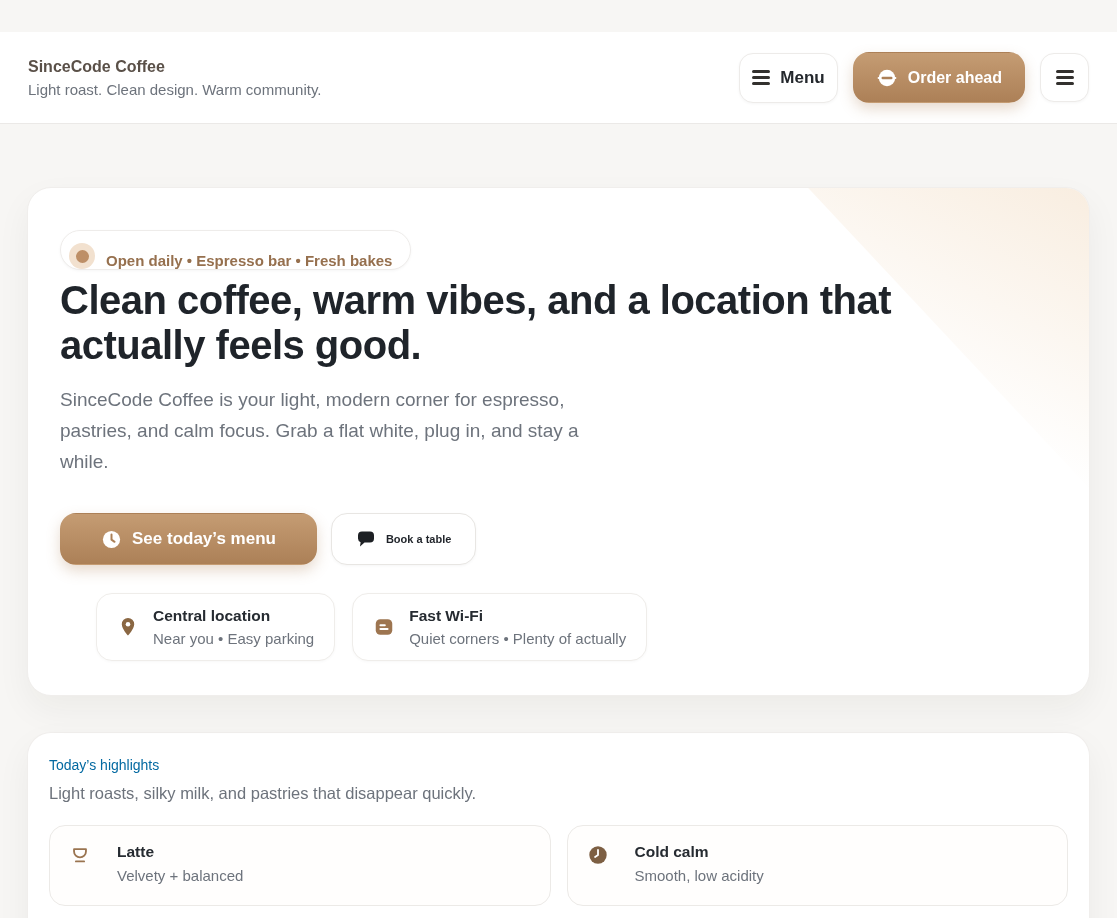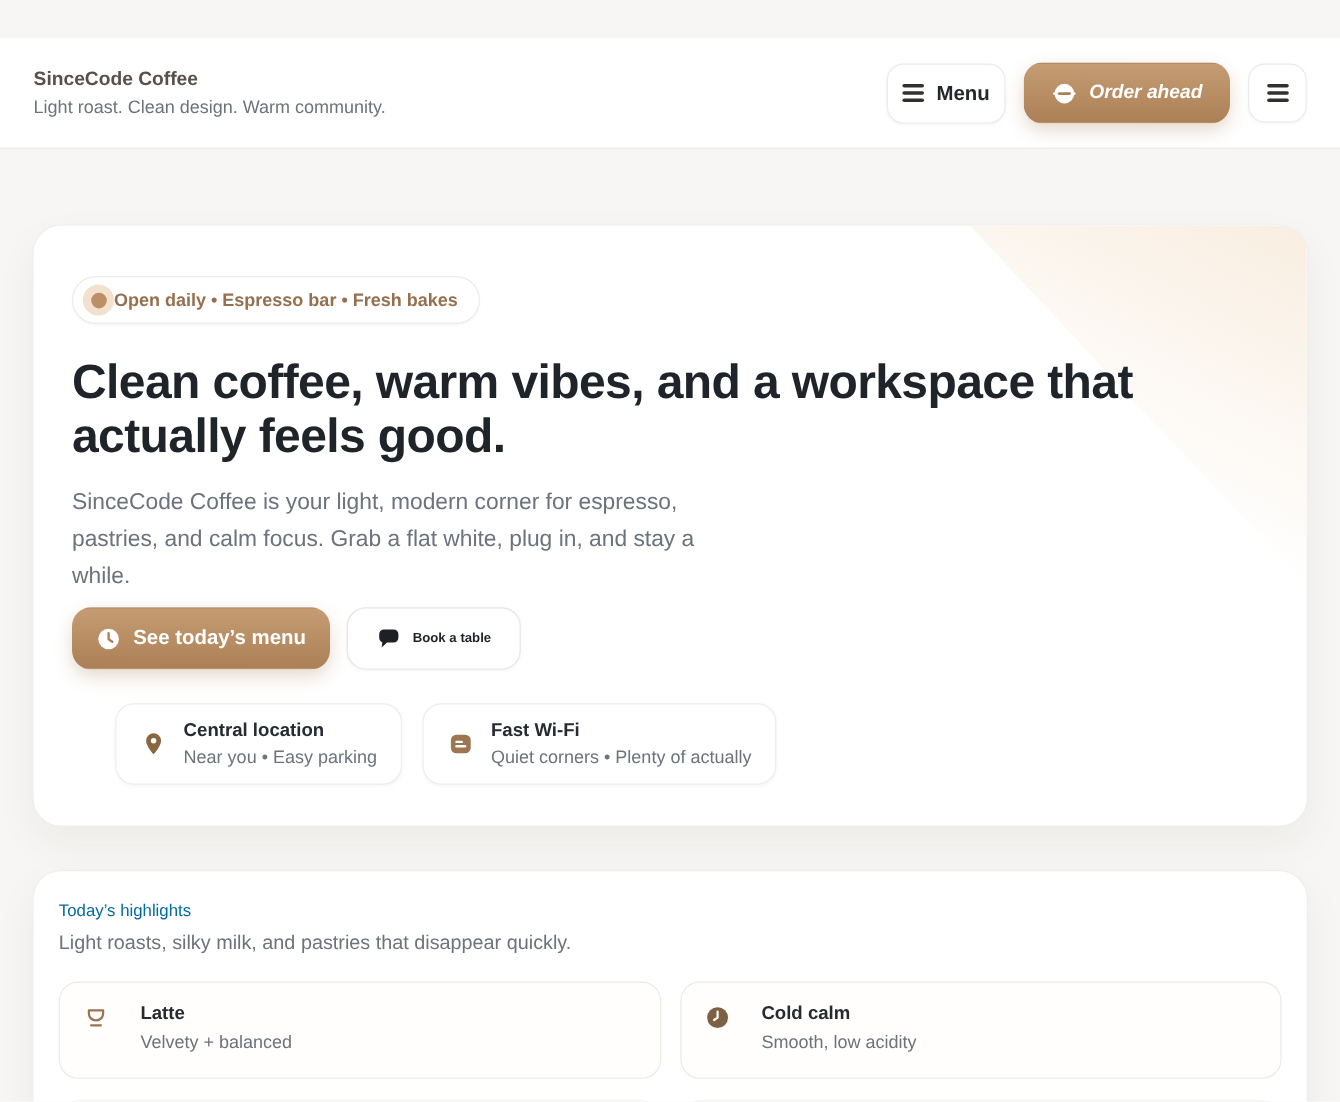--- a/index.html
+++ b/index.html
@@ -28,21 +28,20 @@
   .btn-ghost {
     background:#fff; border:1px solid #edebe9; border-radius:14px;
     height:50px; padding:0 12px; font-size:17px; color:#24282d;
     box-shadow:0 1px 3px rgba(0,0,0,.04);
   }
   .btn-accent {
     background:linear-gradient(180deg,#c59c73 0%,#ac8057 100%);
     border-radius:16px; height:51px; padding:0 22px;
     font-size:16px; color:#ffffff;
     box-shadow:0 6px 14px rgba(176,134,94,.30);
-    font-style:italic;
   }
   .btn-icon-only {
     width:49px; height:49px; justify-content:center; gap:0;
     background:#fff; border:1px solid #edebe9; border-radius:14px;
     box-shadow:0 1px 3px rgba(0,0,0,.04);
   }
   .hamburger { display:inline-flex; flex-direction:column; gap:3.5px; }
   .hamburger i { display:block; width:18px; height:2.4px; background:#33312e; border-radius:2px; }
 
   
@@ -54,44 +53,44 @@
     box-shadow:0 14px 34px rgba(40,30,20,.05);
     overflow:hidden; margin-bottom:36px;
   }
   .hero::before {
     content:""; position:absolute; top:0; right:0; width:360px; height:300px;
     background:linear-gradient(208deg, rgba(243,223,199,.55) 0%, rgba(243,223,199,0) 62%);
     clip-path:polygon(22% 0, 100% 0, 100% 100%);
     pointer-events:none;
   }
   .badge {
-    position:relative; display:inline-flex; align-items:center; 
+    position:relative; display:inline-flex; align-items:flex-end; gap:11px;
     background:#fff; border:1px solid #eeecea; border-radius:999px;
     height:40px; padding:0 18px 0 8px;
-    box-shadow:0 1px 3px rgba(0,0,0,.04); margin-bottom:27px;
+    box-shadow:0 1px 3px rgba(0,0,0,.04); margin-bottom:8px;
   }
   .badge-dot-outer {
     width:26px; height:26px; border-radius:50%; background:#f2e1cf;
     display:inline-flex; align-items:center; justify-content:center;
   }
   .badge-dot-inner { width:13px; height:13px; border-radius:50%; background:#bd8f67; }
   .badge-text { font-size:15px; font-weight:700; color:#96704e; }
 
   .hero h1 {
     position:relative; font-size:40px; line-height:1.12; font-weight:900;
     letter-spacing:-0.5px; color:#1f242a; max-width:960px; margin-bottom:16px;
   }
   .hero-desc {
     position:relative; font-size:19px; line-height:1.64; color:#6d737c;
-    max-width:565px; margin-bottom:10px;
+    max-width:565px; margin-bottom:36px;
   }
   .cta-row { position:relative; display:flex; align-items:center; gap:14px; margin-bottom:28px; }
   .btn-primary {
     background:linear-gradient(180deg,#c59c73 0%,#ac8057 100%);
-    border-radius:16px; height:52px; padding:0 19px;
+    border-radius:16px; height:52px; padding:0 40px;
     font-size:17px; font-weight:700; color:#fff;
     box-shadow:0 6px 14px rgba(176,134,94,.30);
   }
   .btn-secondary {
     background:#fff; border:1px solid #e8e6e3; border-radius:16px;
     height:52px; padding:0 24px; font-size:11px; font-weight:700; color:#1f2329;
     box-shadow:0 1px 3px rgba(0,0,0,.04);
   }
   .info-row { position:relative; display:flex; gap:17px;padding-left:36px; }
   .info-card {
@@ -163,21 +162,21 @@
 <main class="main">
 
   <section class="hero">
     <div class="badge">
       <span class="badge-dot-outer">
           <span class="badge-dot-inner"></span>
         </span>
       <span class="badge-text">Open daily • Espresso bar • Fresh bakes</span>
     </div>
 
-    <h1>Clean coffee, warm vibes, and a workspace that actually feels good.</h1>
+    <h1>Clean coffee, warm vibes, and a location that actually feels good.</h1>
 
     <p class="hero-desc">SinceCode Coffee is your light, modern corner for espresso, pastries, and calm focus. Grab a flat white, plug in, and stay a while.</p>
 
     <div class="cta-row">
       <button class="btn btn-primary">
         <span class="icon-wrap">
           <svg width="21" height="21" viewBox="0 0 21 21">
             <circle cx="10.5" cy="10.5" r="8.6" fill="#ffffff"></circle>
             <path d="M10.5 5.6 V10.7 L13.6 12.8" fill="none" stroke="#ac8057" stroke-width="2" stroke-linecap="round" stroke-linejoin="round"></path>
           </svg>

